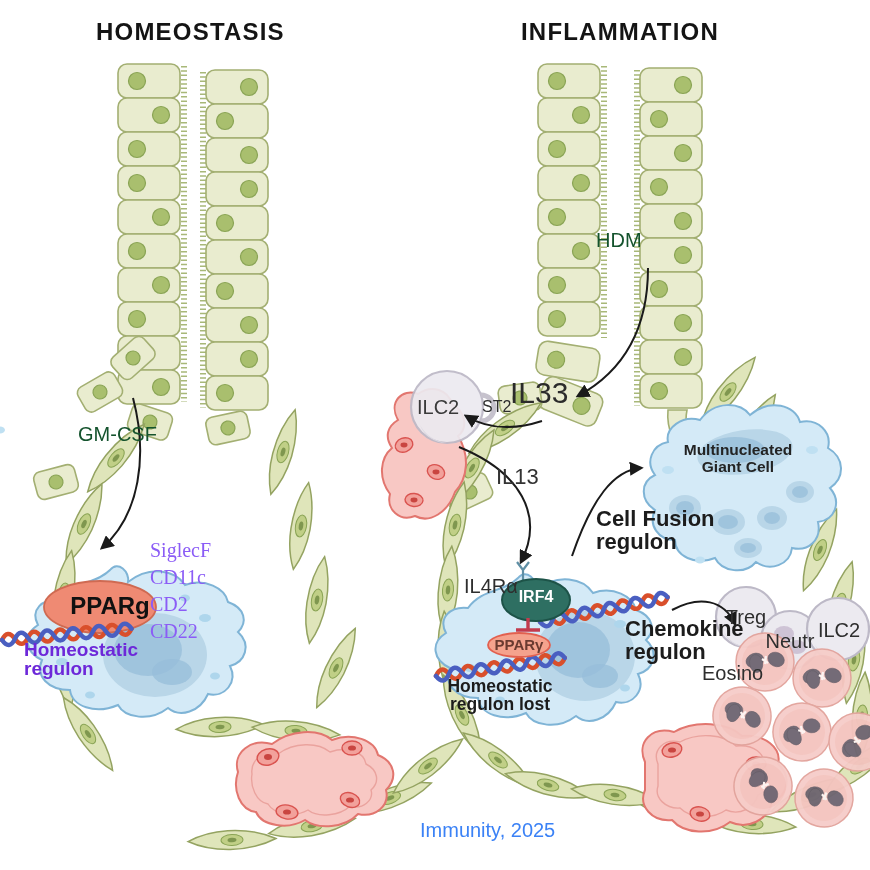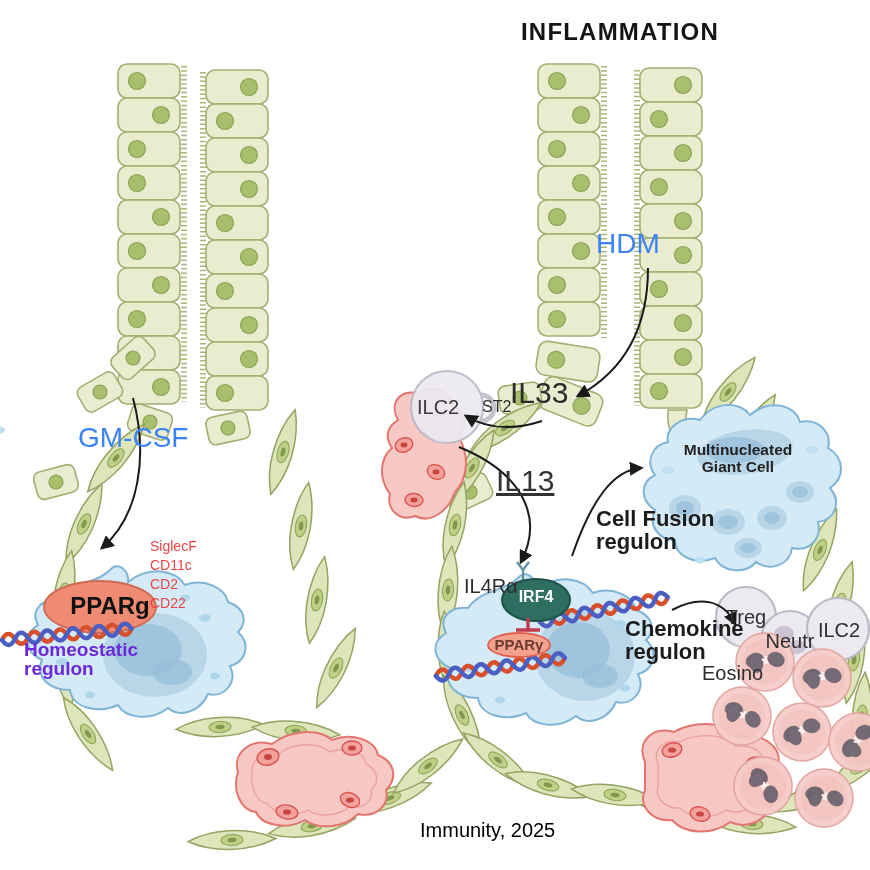--- a/index.html
+++ b/index.html
@@ -39,28 +39,28 @@
   .dnaR{stroke:var(--c-dna-red,#D94F2B);stroke-width:4.5;fill:none;stroke-linecap:round;}
   .dnaB{stroke:var(--c-dna-blue,#4A5FC1);stroke-width:4.5;fill:none;stroke-linecap:round;}
   .ovalP{fill:var(--c-pparg,#EF8A73);stroke:#cf6a52;stroke-width:1.8;}
   .ovalP2{fill:#f5a28d;stroke:#e2604f;stroke-width:1.8;}
   .ovalI{fill:var(--c-irf4,#2E6F62);stroke:#1d5348;stroke-width:2;}
   .rec{stroke:#5f8fa5;stroke-width:2.2;fill:none;}
 
   
   .lbl{position:absolute;color:#262626;line-height:1.0;}
   .title{font-weight:bold;font-size:24px;letter-spacing:1.2px;color:#141414;}
-  .cyt{font-size:28px;color:#3b82f6;}
-  .cyt2{font-size:30px;color:#333;text-decoration:underline;}
+  .cyt{font-size:20px;color:#14532d;}
+  .cyt2{font-size:22px;color:#333;}
   .small{font-size:20px;color:#2e2e2e;}
   .smaller{font-size:16px;color:#2e2e2e;}
   .boldlbl{font-weight:bold;font-size:19px;color:#6d28d9;}
   .boldbig{font-weight:bold;font-size:22px;color:#1c1c1c;line-height:1.05;}
   .center{text-align:center;}
-  .markers{font-size:14px;color:#ef4444;line-height:1.35;}
+  .markers{font-size:20px;color:#8b5cf6;line-height:1.35;font-family:Liberation Serif, serif;}
   .markers span{display:block;}
 </style>
 </head>
 <body>
 
 <div id="stage">
 
 <svg width="870" height="870" viewBox="0 0 870 870">
   <defs>
     <marker id="ah" viewBox="0 0 10 10" refX="8" refY="5" markerWidth="7" markerHeight="7" orient="auto-start-reverse">
@@ -323,20 +323,21 @@
     <use href="#eos" transform="translate(858,742) rotate(-45)"></use>
   </g>
 
   <path class="arrow" d="M648,268 C648,330 622,372 578,396" marker-end="url(#ah)"></path>
   <path class="arrow" d="M542,421 C508,432 484,427 466,416" marker-end="url(#ah)"></path>
   <path class="arrow" d="M459,447 C520,472 545,515 521,562" marker-end="url(#ah)"></path>
   <path class="arrow" d="M572,556 C592,498 614,470 641,468" marker-end="url(#ah)"></path>
   <path class="arrow" d="M672,610 C700,595 724,600 735,624" marker-end="url(#ah)"></path>
 </svg>
 
+<div class="lbl title" style="left:96px;top:20px;">HOMEOSTASIS</div>
 <div class="lbl title" style="left:521px;top:20px;">INFLAMMATION</div>
 
 <div class="lbl cyt" style="left:78px;top:424px;">GM-CSF</div>
 
 <div class="lbl markers" style="left:150px;top:537px;">
   <span>SiglecF</span>
   <span>CD11c</span>
   <span>CD2</span>
   <span>CD22</span>
 </div>
@@ -345,23 +346,24 @@
 <div class="lbl boldlbl" style="left:24px;top:640px;width:132px;">Homeostatic regulon</div>
 
 <div class="lbl cyt" style="left:596px;top:230px;">HDM</div>
 <div class="lbl" style="left:510px;top:378px;font-size:30px;color:#2b2b2b;">IL33</div>
 <div class="lbl small" style="left:417px;top:397px;color:#3a3a3a;">ILC2</div>
 <div class="lbl smaller" style="left:482px;top:399px;">ST2</div>
 <div class="lbl cyt2" style="left:496px;top:466px;">IL13</div>
 <div class="lbl small" style="left:464px;top:556px;margin-top:20px;">IL4Rα</div>
 <div class="lbl center" style="left:502px;top:589px;width:68px;font-weight:bold;font-size:16px;color:#ffffff;">IRF4</div>
 <div class="lbl center" style="left:489px;top:637px;width:60px;font-weight:bold;font-size:15px;color:#6b3a30;">PPARγ</div>
+<div class="lbl center" style="left:436px;top:678px;width:128px;font-weight:bold;font-size:17.5px;color:#1c1c1c;">Homeostatic regulon lost</div>
 <div class="lbl boldbig" style="left:596px;top:507px;width:150px;">Cell Fusion regulon</div>
 <div class="lbl center" style="left:676px;top:441px;width:124px;font-weight:bold;font-size:15.5px;line-height:1.1;color:#232323;">Multinucleated Giant Cell</div>
 <div class="lbl boldbig" style="left:625px;top:617px;width:135px;">Chemokine regulon</div>
 <div class="lbl center small" style="left:716px;top:607px;width:60px;">Treg</div>
 <div class="lbl center small" style="left:760px;top:631px;width:60px;text-align:center;">Neutr</div>
 <div class="lbl center small" style="left:808px;top:620px;width:62px;">ILC2</div>
 <div class="lbl small" style="left:702px;top:663px;">Eosino</div>
 
-<div class="lbl small" style="left:420px;top:820px;color:#000000;">Immunity, 2025</div>
+<div class="lbl small" style="left:420px;top:820px;color:#3b82f6;">Immunity, 2025</div>
 
 </div>
 
 </body></html>

